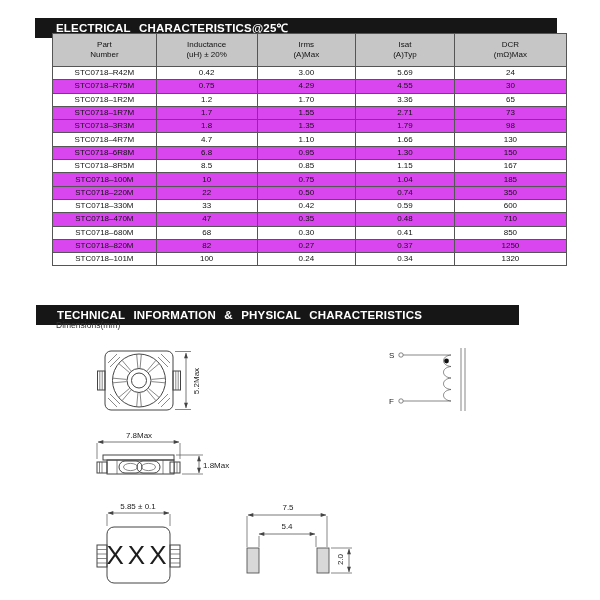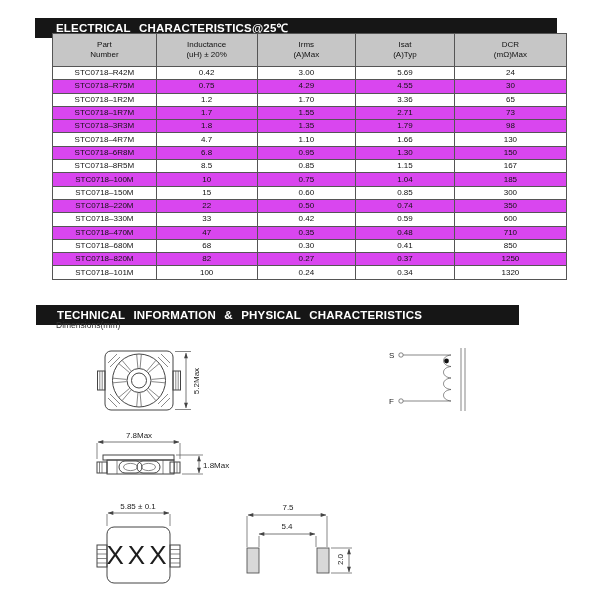--- a/index.html
+++ b/index.html
@@ -119,27 +119,20 @@
           <td>0.85</td>
           <td>1.15</td>
           <td>167</td>
         </tr>
         <tr class="shaded">
           <td>STC0718–100M</td>
           <td>10</td>
           <td>0.75</td>
           <td>1.04</td>
           <td>185</td>
-        </tr>
-        <tr>
-          <td>STC0718–150M</td>
-          <td>15</td>
-          <td>0.60</td>
-          <td>0.85</td>
-          <td>300</td>
         </tr>
         <tr class="shaded">
           <td>STC0718–220M</td>
           <td>22</td>
           <td>0.50</td>
           <td>0.74</td>
           <td>350</td>
         </tr>
         <tr>
           <td>STC0718–330M</td>

